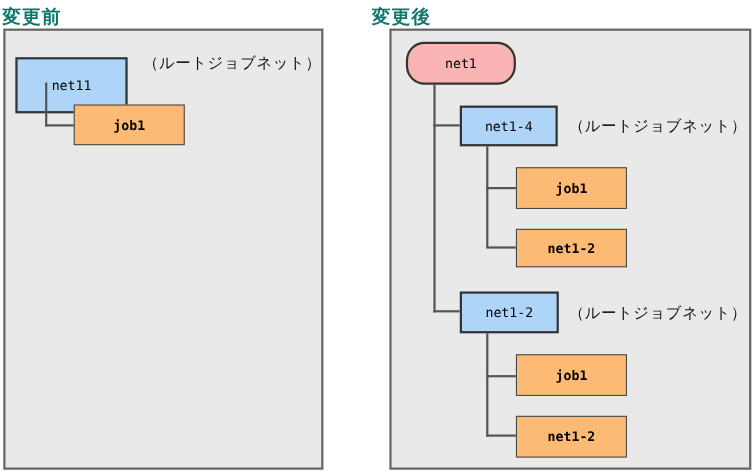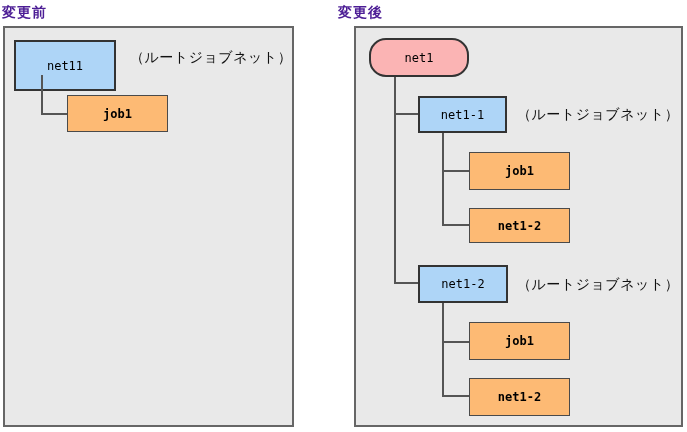--- a/index.html
+++ b/index.html
@@ -6,23 +6,23 @@
   html, body { background: #ffffff; }
   body {
     width: 687px; height: 432px;
     position: relative;
     font-family: "Liberation Sans", sans-serif;
     color: #000;
     overflow: hidden;
   }
   .panel-title {
     position: absolute;
-    font-size: 14px;
+    font-size: 17px;
     font-weight: bold;
-    color: #4c1d95;
+    color: #0f766e;
     letter-spacing: 1px;
     white-space: nowrap;
   }
   .panel {
     position: absolute;
     top: 26px;
     height: 401px;
     background: #e9e9e9;
     border: 2px solid #666;
   }
@@ -55,39 +55,39 @@
     background: #555;
   }
 </style>
 </head>
 <body>
 
 <div class="panel-title" style="left:2px; top:4px;">変更前</div>
 
 <div class="panel panel-before">
 
-  <div class="node node-strong fill-blue" style="left:9px; top:12px; width:102px; height:51px;">net11</div>
+  <div class="node node-strong fill-blue" style="left:9px; top:24px; width:102px; height:51px;">net11</div>
   <div class="annotation" style="left:125px; top:19px;">（ルートジョブネット）</div>
 
   <div class="conn" style="left:36px; top:47px; width:2px; height:40px;"></div>
   <div class="conn" style="left:36px; top:85px; width:28px; height:2px;"></div>
 
   <div class="node node-light" style="left:62px; top:67px; width:101px; height:37px;">job1</div>
 </div>
 
 <div class="panel-title" style="left:338px; top:4px;">変更後</div>
 
 <div class="panel panel-after">
 
   <div class="node node-strong fill-pink" style="left:13px; top:10px; width:100px; height:39px;border-radius:17px;">net1</div>
 
   <div class="conn" style="left:38px; top:49px; width:2px; height:207px;"></div>
 
   <div class="conn" style="left:38px; top:85px; width:24px; height:2px;"></div>
-  <div class="node node-strong fill-blue" style="left:62px; top:68px; width:89px; height:37px;">net1-1</div>
+  <div class="node node-strong fill-blue" style="left:62px; top:68px; width:89px; height:37px;">net1-4</div>
   <div class="annotation" style="left:161px; top:76px;">（ルートジョブネット）</div>
 
   <div class="conn" style="left:86px; top:105px; width:2px; height:92px;"></div>
   <div class="conn" style="left:86px; top:142px; width:27px; height:2px;"></div>
   <div class="node node-light" style="left:113px; top:124px; width:101px; height:38px;">job1</div>
   <div class="conn" style="left:86px; top:196px; width:27px; height:2px;"></div>
   <div class="node node-light" style="left:113px; top:180px; width:101px; height:35px;">net1-2</div>
 
   <div class="conn" style="left:38px; top:254px; width:24px; height:2px;"></div>
   <div class="node node-strong fill-blue" style="left:62px; top:237px; width:90px; height:38px;">net1-2</div>

